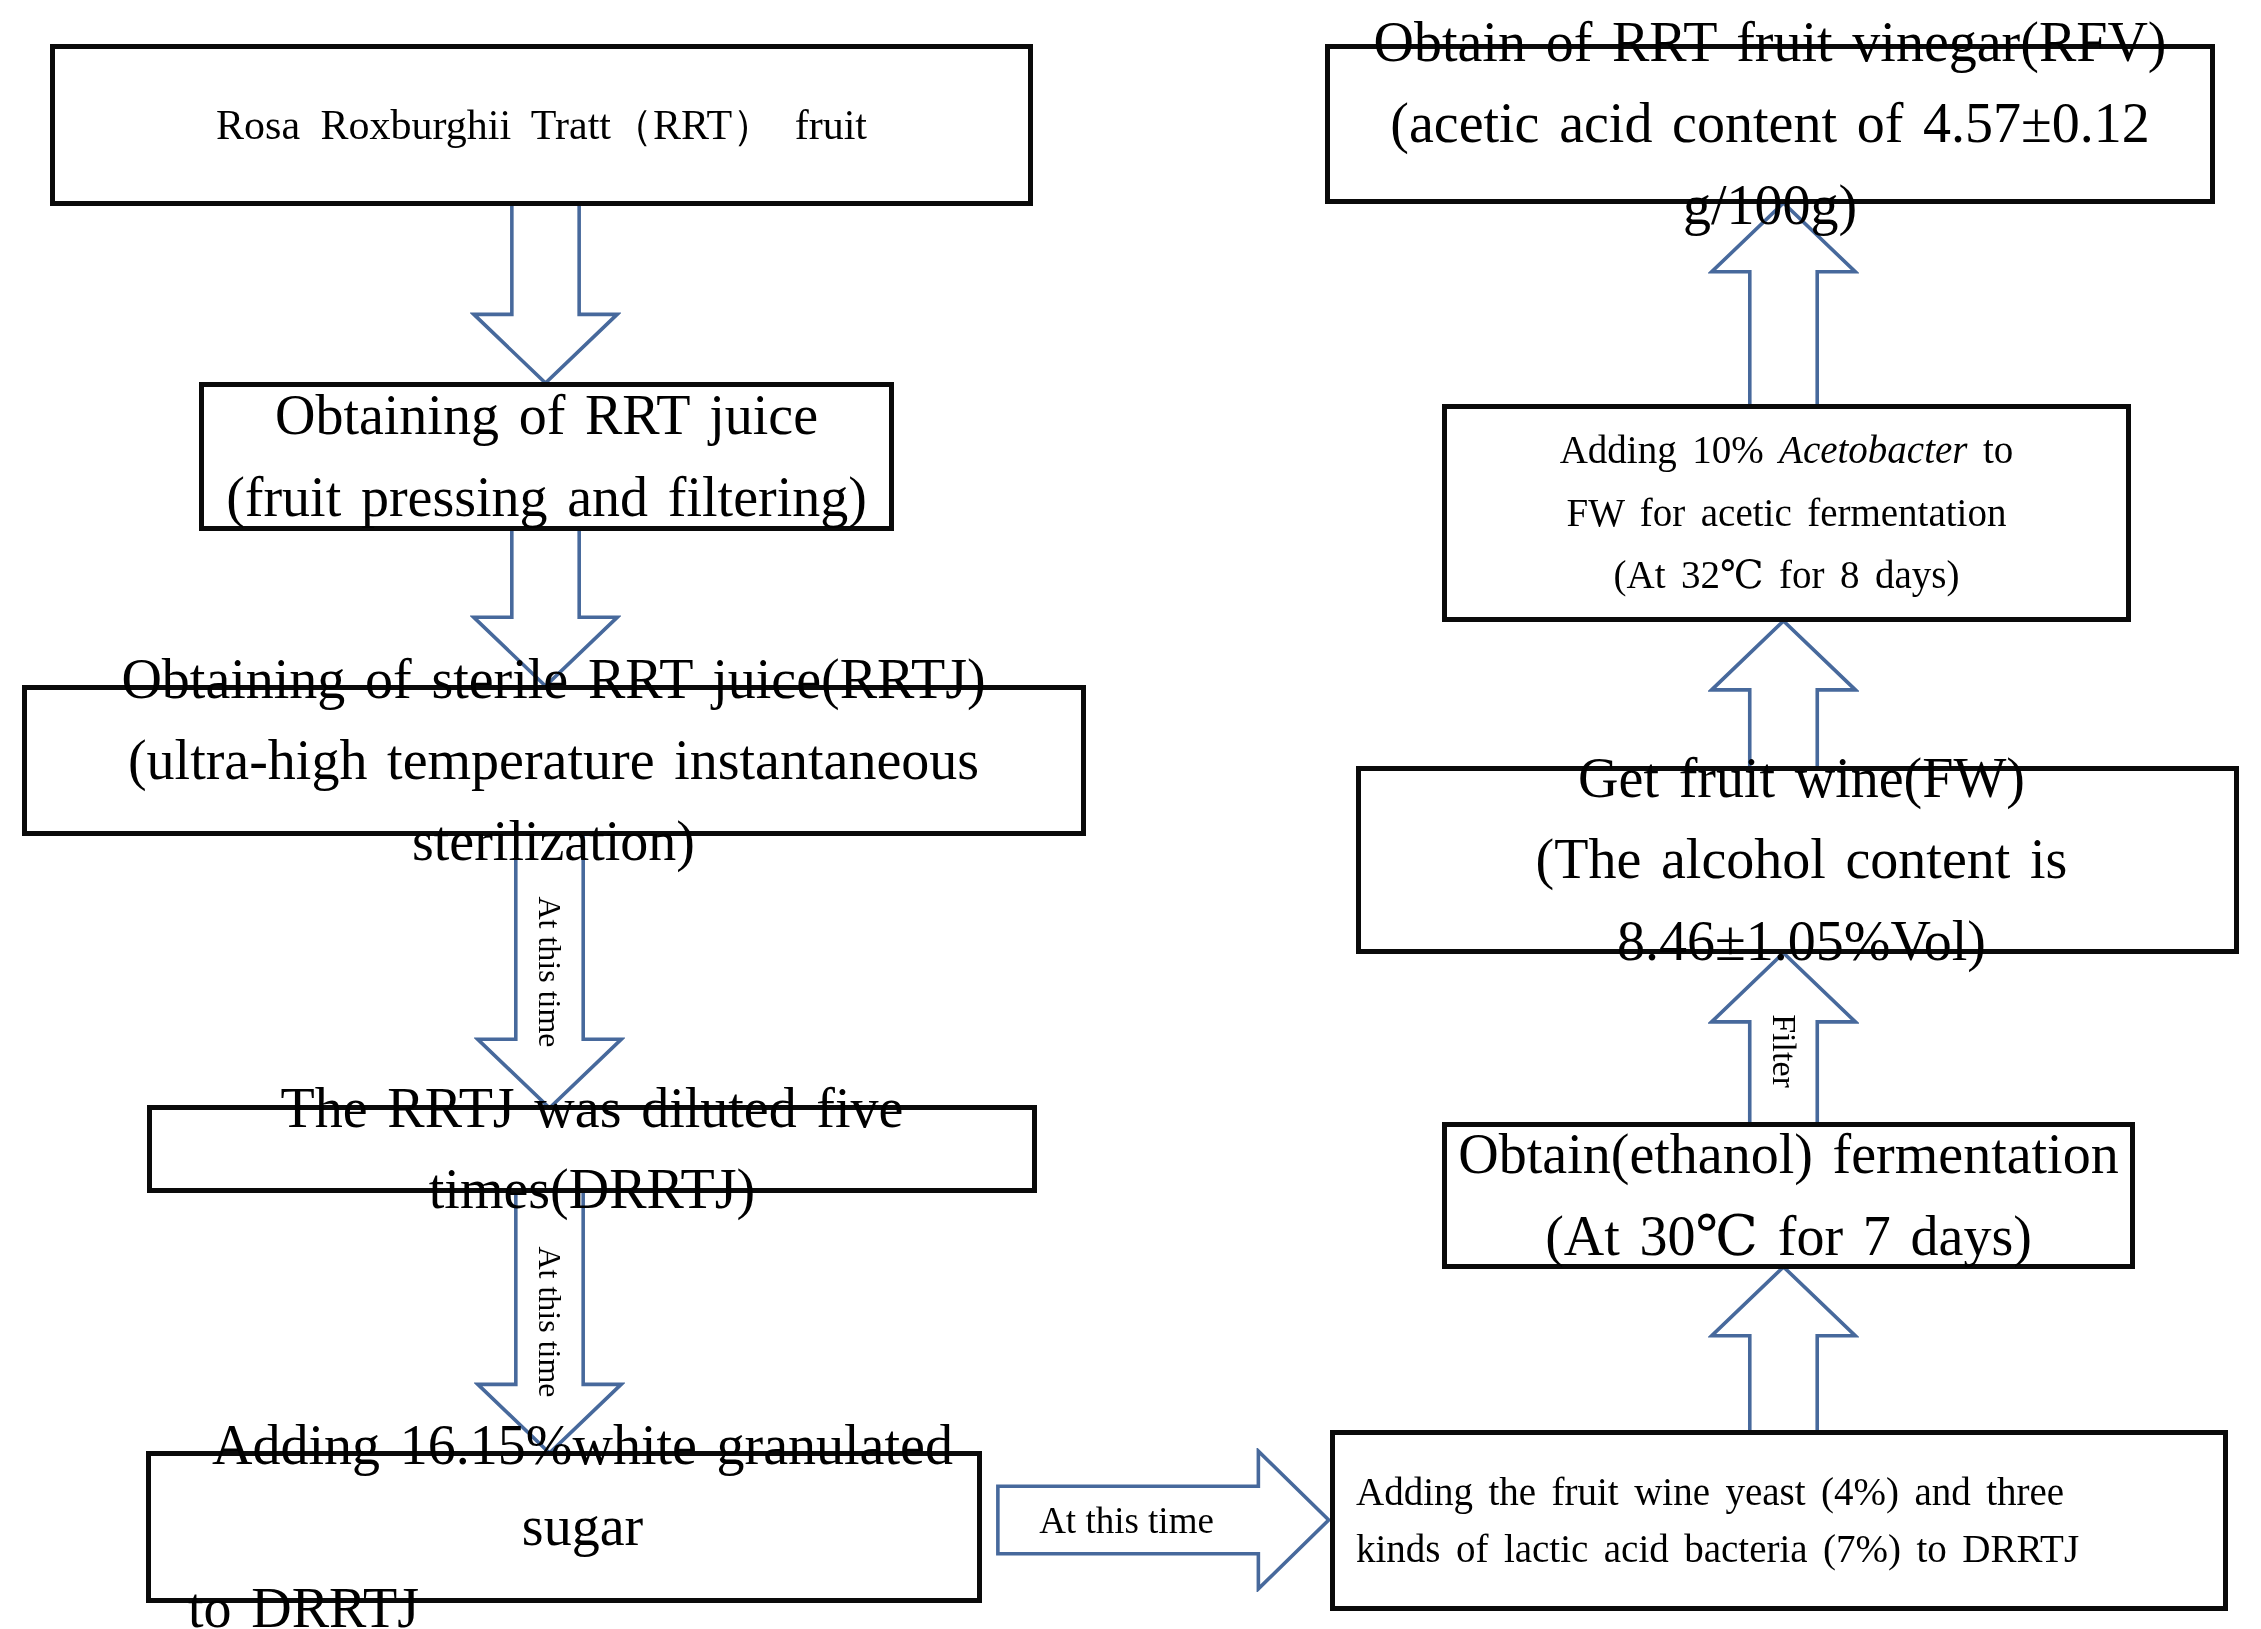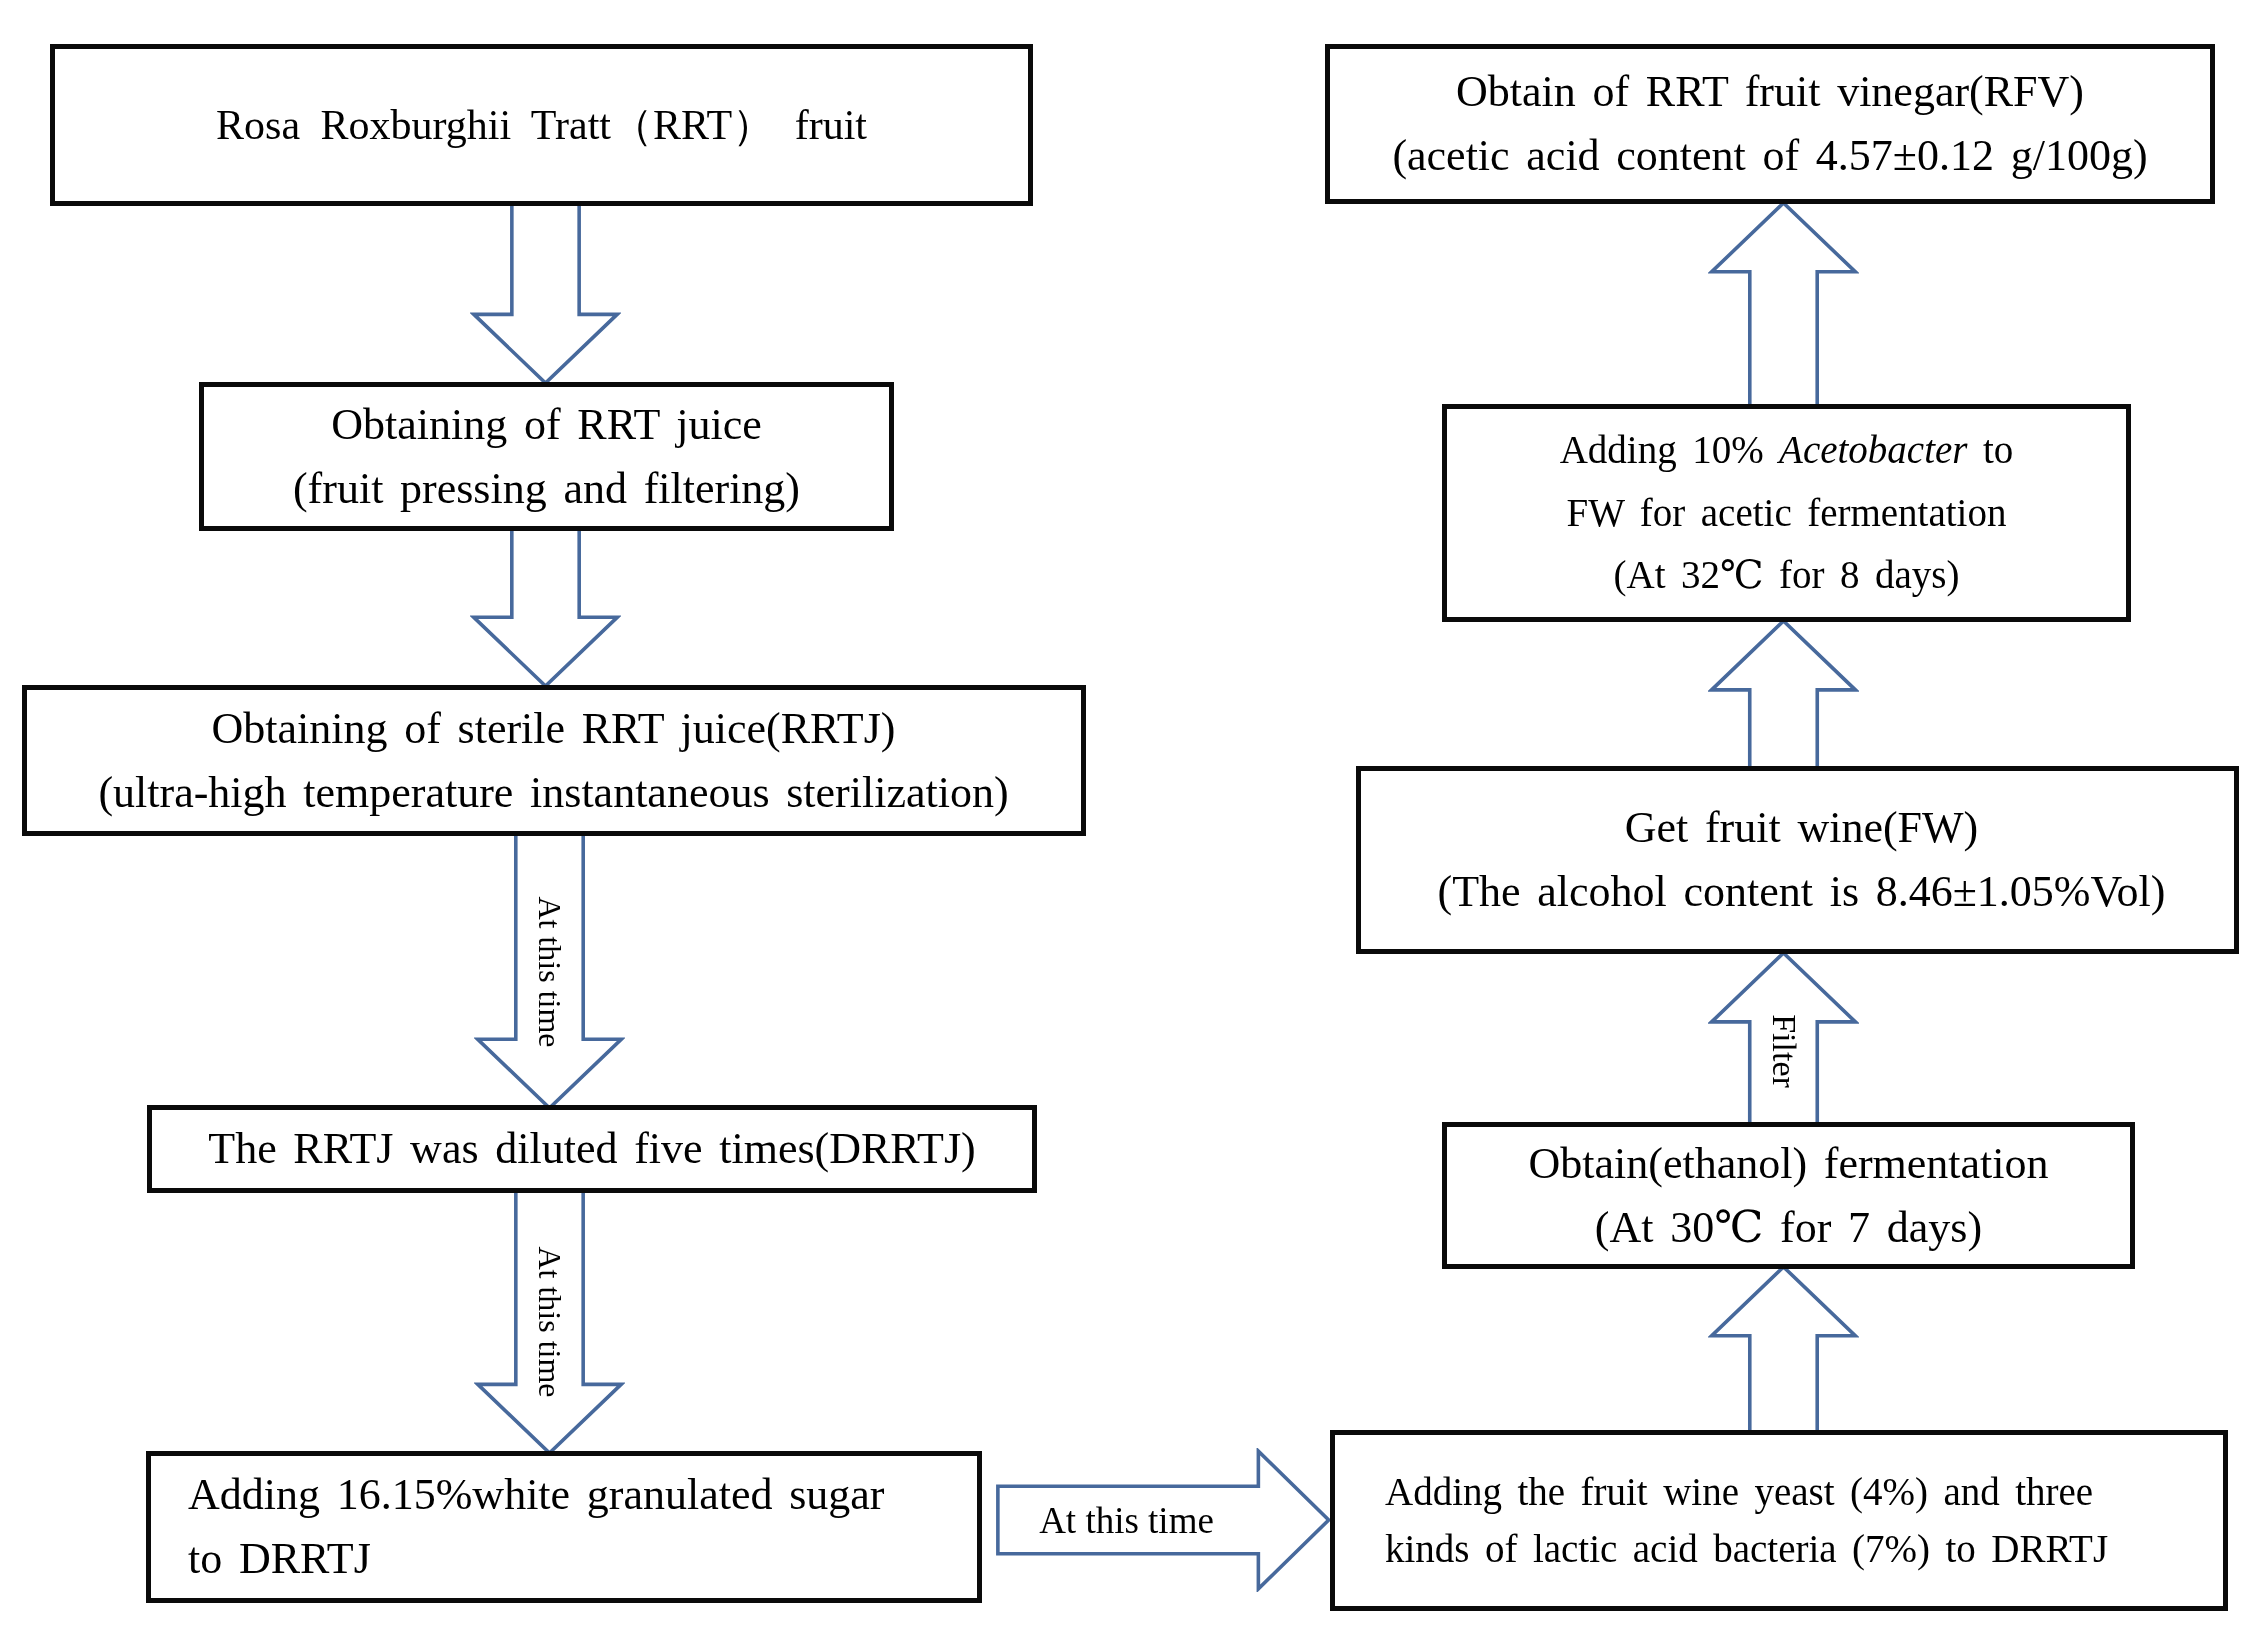--- a/index.html
+++ b/index.html
@@ -15,21 +15,21 @@
   .box{
     position:absolute;
     background:#ffffff;
     border:5.7px solid #0a0a0a;
     box-sizing:border-box;
     display:flex;
     flex-direction:column;
     justify-content:center;
     align-items:center;
     text-align:center;
-    font-size:44px;
+    font-size:56px;
     line-height:1.45;
     word-spacing:5.7px;
     z-index:2;
   }
   .box.left-align{
     align-items:flex-start;
     text-align:center;
   }
   .arrow{position:absolute;z-index:1;}
   .arrow svg{display:block;}
@@ -51,21 +51,21 @@
     font-size:37px;
     white-space:nowrap;
     z-index:3;
   }
   
   #b-rrt-fruit      {left:50px;   top:44px;   width:983px; height:162px; font-size:42px; word-spacing:10px;text-align:right;}
   #b-rrt-juice      {left:199px;  top:382px;  width:695px;  height:149px;}
   #b-sterile-juice  {left:21.5px;   top:685px;  width:1064px; height:151px;}
   #b-diluted        {left:147px;  top:1105px; width:890px; height:88px;}
   #b-sugar          {left:146px;  top:1451px; width:836px; height:152px; padding-left:37px;}
-  #b-yeast          {left:1330px; top:1430px; width:898px; height:181px; font-size:39px; padding-left:50px;}
+  #b-yeast          {left:1330px; top:1430px; width:898px; height:181px; font-size:39px; padding-left:21px;}
   #b-alcohol        {left:1442px; top:1122px; width:693px;  height:147px;}
   #b-fruit-wine     {left:1356px; top:766px; width:883px; height:188px;padding-left:8px;}
   #b-acetobacter    {left:1442px; top:404px;  width:689px;  height:218px; font-size:39px; line-height:1.6;}
   #b-vinegar        {left:1325px; top:44px;   width:890px; height:160px;}
   
   #arr-d1{left:470px;  top:202px;  width:151px; height:184px;}
   #arr-d2{left:470px;  top:527px;  width:151px; height:162px;}
   #arr-d3{left:474px;  top:832px; width:151px; height:279px;}
   #arr-d4{left:474px;  top:1188px; width:151px; height:268px;}
   #arr-u1{left:1708px; top:1264px; width:151px; height:170px;}

